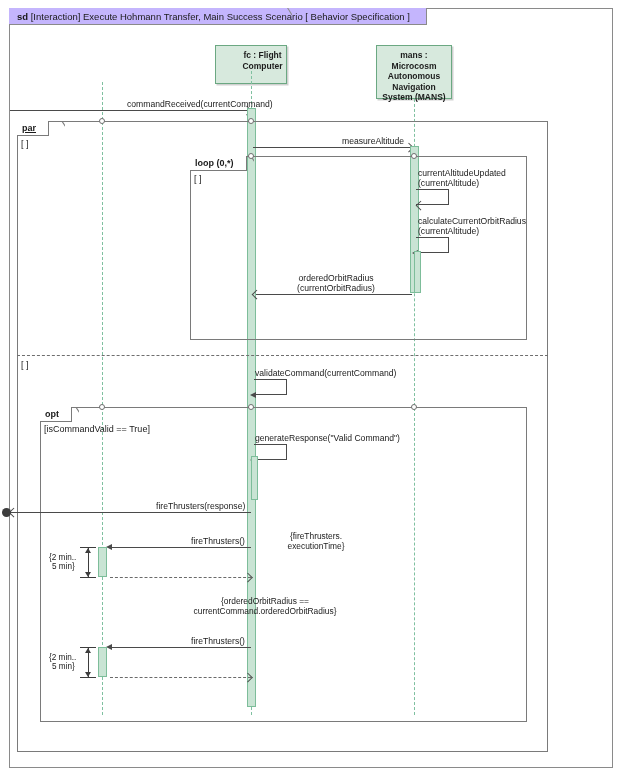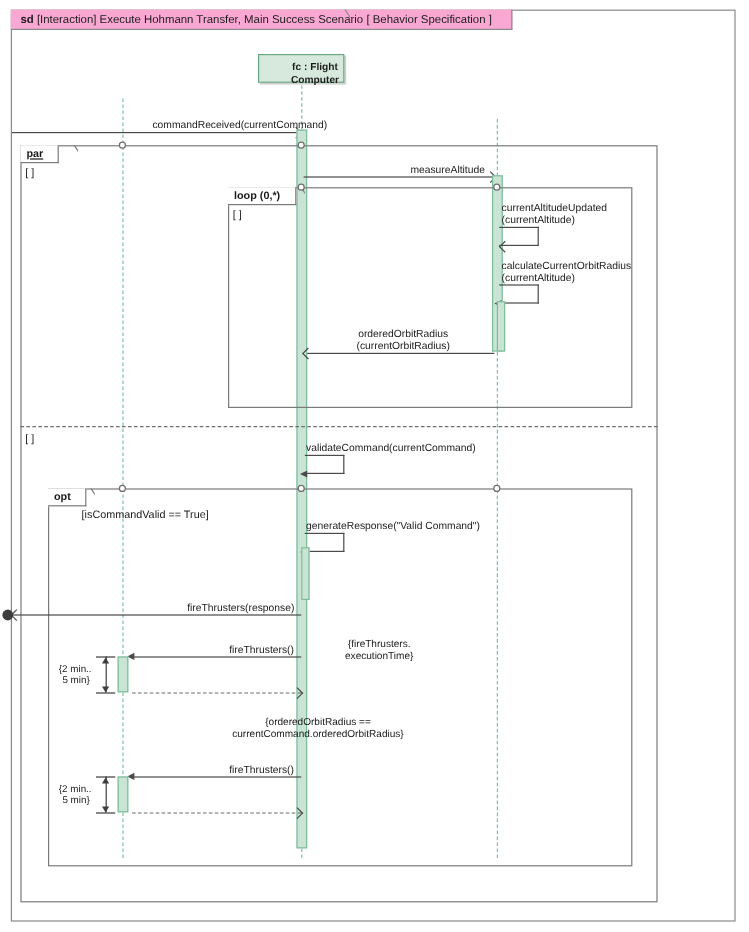--- a/index.html
+++ b/index.html
@@ -31,21 +31,21 @@
   }
   .sd-tab {
     position: absolute;
     left: 9px;
     top: 8px;
     height: 17px;
     box-sizing: border-box;
     border: 1px solid #8a8a8a;
     border-left: none;
     border-top: none;
-    background: #f9a8d4;
+    background: #c4b5fd;
     padding: 1px 16px 0 8px;
     font-size: 9.5px;
     color: #1a1a1a;
     white-space: nowrap;
     line-height: 15px;
   }
   .sd-tab .kw { font-weight: bold; }
   .sd-tab-corner {
     position: absolute;
     top: 8px;
@@ -270,25 +270,32 @@
 <div id="canvas">
 
   <div class="sd-frame"></div>
   <div class="sd-tab">
     <span class="kw">sd</span>
     <span>[Interaction] Execute Hohmann Transfer, Main Success Scenario [ Behavior Specification ]</span>
   </div>
   <div class="sd-tab-corner" style="left:282px;"></div>
 
 
-  <div class="head-box" style="left:215px; top:45px; width:72px; height:24px;padding-left:23px;">
+  <div class="head-box" style="left:215px; top:45px; width:72px; height:39px;padding-left:23px;">
     <div>fc : Flight</div>
     <div>Computer</div>
   </div>
 
+  <div class="head-box" style="left:376px; top:45px; width:76px; height:54px;">
+    <div>mans :</div>
+    <div>Microcosm</div>
+    <div>Autonomous</div>
+    <div>Navigation</div>
+    <div>System (MANS)</div>
+  </div>
 
   <div class="lifeline" style="left:102px; top:82px;  height:633px;"></div>
   <div class="lifeline" style="left:251px; top:71px;  height:644px;"></div>
   <div class="lifeline" style="left:414px; top:99px;  height:616px;"></div>
 
   <div class="msg-line" style="left:10px; top:110px; width:243px;"></div>
   <div class="arrow-open-r" style="left:245px; top:106.5px;"></div>
   <div class="msg-label" style="left:114px; top:99px;margin-left:13px;">commandReceived(currentCommand)</div>
 
   <div class="act" style="left:247px; top:108px; height:599px;"></div>
@@ -339,21 +346,21 @@
 
   <div class="msg-label" style="left:255px; top:368px;">validateCommand(currentCommand)</div>
   <div class="self-msg" style="left:254px; top:379px; width:33px; height:16px;"></div>
   <div class="arrow-l" style="left:250px; top:392px;"></div>
 
   <div class="frag" style="left:40px; top:407px; width:487px; height:315px;"></div>
   <div class="frag-label" style="left:40px; top:407px;">
     <span>opt</span>
   </div>
   <div class="frag-label-corner" style="left:70px; top:407px;"></div>
-  <div class="guard" style="left:44px; top:424px;margin-left:24px;">[isCommandValid == True]</div>
+  <div class="guard" style="left:44px; top:424px;">[isCommandValid == True]</div>
   <div class="node-dot" style="left:99px; top:404px;"></div>
   <div class="node-dot" style="left:248px; top:404px;"></div>
   <div class="node-dot" style="left:411px; top:404px;"></div>
 
   <div class="msg-label" style="left:255px; top:433px;">generateResponse("Valid Command")</div>
   <div class="self-msg" style="left:254px; top:444px; width:33px; height:16px;"></div>
   <div class="arrow-l" style="left:250px; top:457px;"></div>
 
   <div class="act" style="left:251px; top:456px; height:44px; width:7px;"></div>
 

